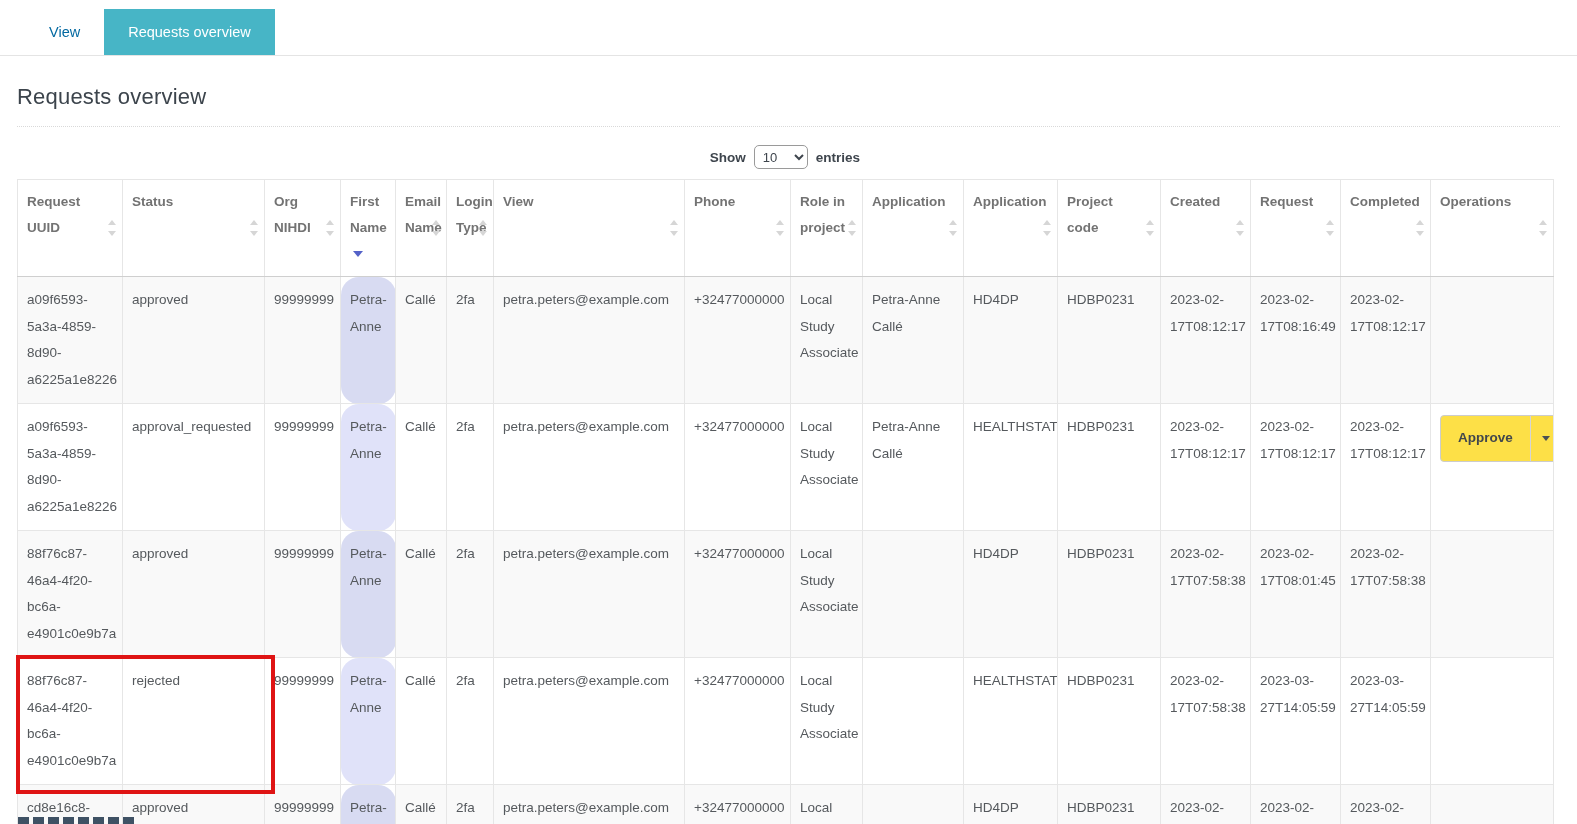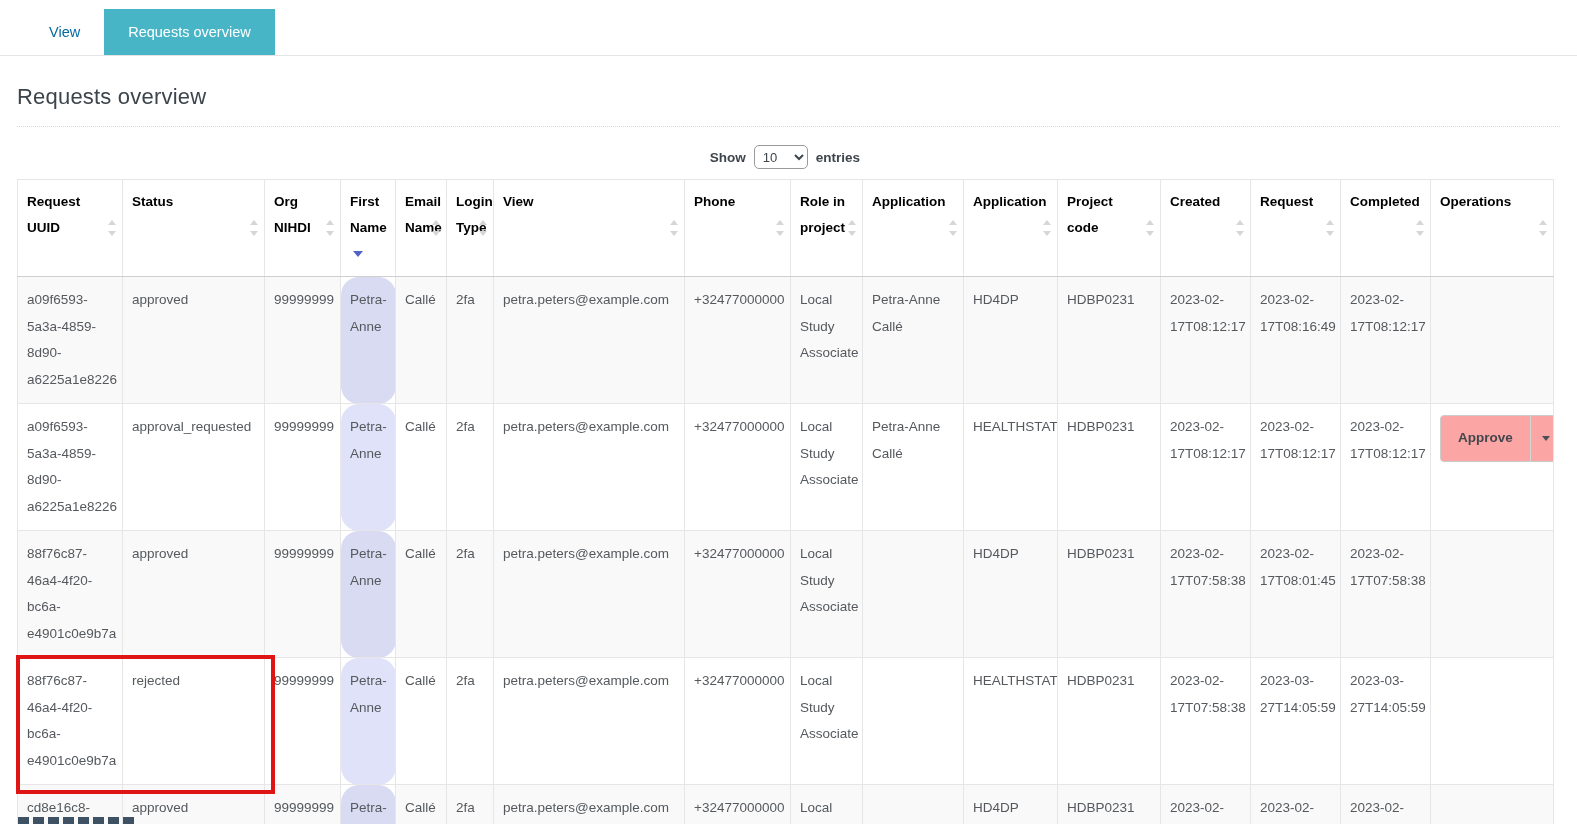--- a/index.html
+++ b/index.html
@@ -21,21 +21,21 @@
   .show-group, .search-group { display:flex; align-items:center; font-size:13.5px; font-weight:700; color:#3e454d; }
   .show-group select { margin:0 8px; font-size:13px; color:#3e454d; padding:2px 4px; width:54px; height:24px;
     border:1px solid #9a9a9a; border-radius:5px; background:#fff; font-family:"Liberation Sans", sans-serif; }
   .search-group input { margin-left:8px; width:183px; height:30px; border:1px solid #8f8f8f; border-radius:1px;
     font-size:13px; padding:0 6px; font-family:"Liberation Sans", sans-serif; }
 
   
   .table-wrap { margin:4px 24px 0 17px; position:relative; }
   table { border-collapse:collapse; table-layout:fixed; width:1536px; font-size:13.5px; }
   th, td { border:1px solid #e6e6e6; vertical-align:top; text-align:left; overflow:hidden; }
-  thead th { font-weight:700; color:#000000; padding:9px 16px 9px 9px; line-height:26px;
+  thead th { font-weight:700; color:#737373; padding:9px 16px 9px 9px; line-height:26px;
     border-bottom:1px solid #cfcfcf; position:relative; background:#fff; cursor:pointer; }
   tbody td { padding:10px 9px; line-height:26.5px; color:#55595d; background:#fff; height:117px; }
   tbody tr.odd td { background:#f9f9f9; }
   tbody td.sorting-col { background:#e0e2f9;border-radius:18px; }
   tbody tr.odd td.sorting-col { background:#d8dbf2; }
 
   
   .sort-pair { position:absolute; right:6px; top:50%; margin-top:-10px; width:8px; height:20px; }
   .sort-pair .up { position:absolute; top:2px; left:0; width:0; height:0;
     border-left:4px solid transparent; border-right:4px solid transparent; border-bottom:5px solid #d6d6d6; }
@@ -43,21 +43,21 @@
     border-left:4px solid transparent; border-right:4px solid transparent; border-top:5px solid #d6d6d6; }
   .sort-active-down { display:inline-block; width:0; height:0; margin-left:3px; margin-bottom:1px;
     border-left:5px solid transparent; border-right:5px solid transparent; border-top:6px solid #5462c8; }
 
   
   td.hl-anchor { position:relative; overflow:visible; }
   td.hl-anchor::after { content:""; position:absolute; left:-2px; top:-3px; width:251px; height:calc(100% + 5px);
     border:4px solid #df1414; pointer-events:none; z-index:3; }
 
   
-  .split-btn { display:inline-flex; align-items:stretch; background:#fca5a5; border:1px solid #cccccc;
+  .split-btn { display:inline-flex; align-items:stretch; background:#fde047; border:1px solid #cccccc;
     border-radius:4px; overflow:hidden; margin-top:1px; cursor:pointer; }
   .split-btn .main { padding:9px 17px; font-size:13.5px; font-weight:700; color:#42474c; }
   .split-btn .caret-part { border-left:1px solid #d5d5d5; padding:0 11px; display:flex; align-items:center; }
   .caret-down { width:0; height:0; border-left:4px solid transparent; border-right:4px solid transparent;
     border-top:5px solid #4a4f54; }
 
   
   .clipped-footer { position:absolute; left:18px; bottom:0; width:118px; height:7px;
     background:repeating-linear-gradient(90deg,#2a3f54 0 11px, rgba(42,63,84,0) 11px 15px); opacity:0.9; }
 </style>

